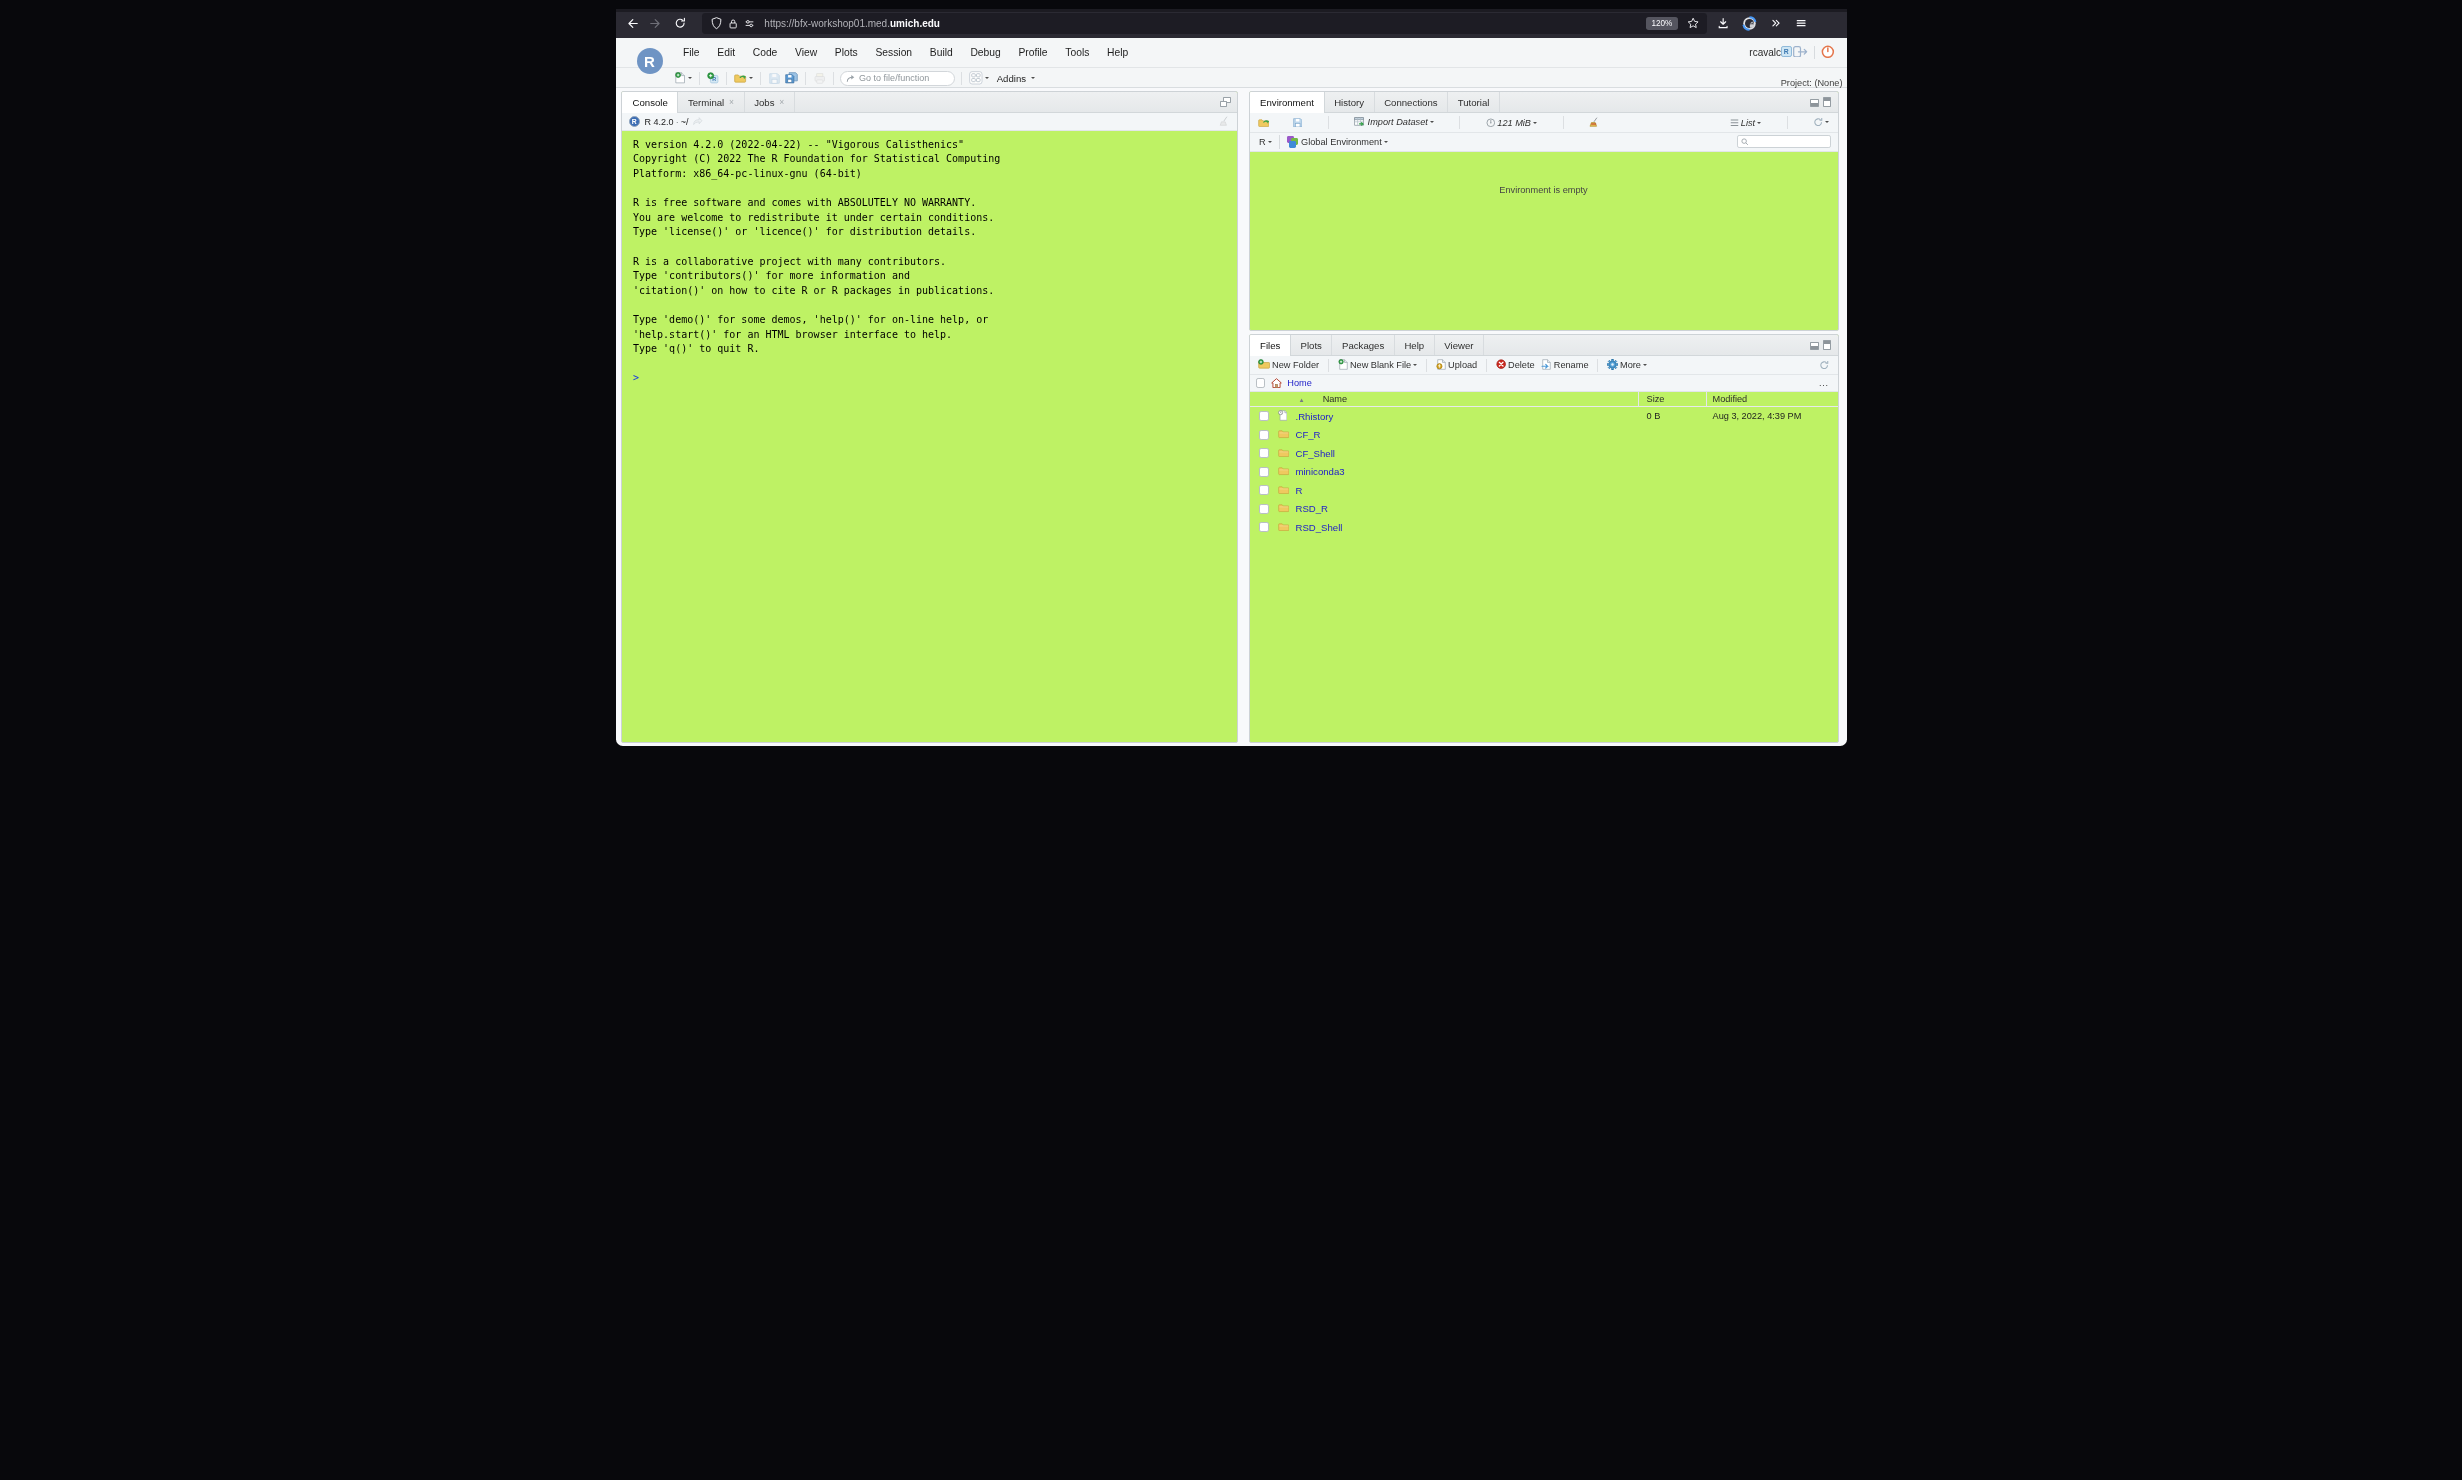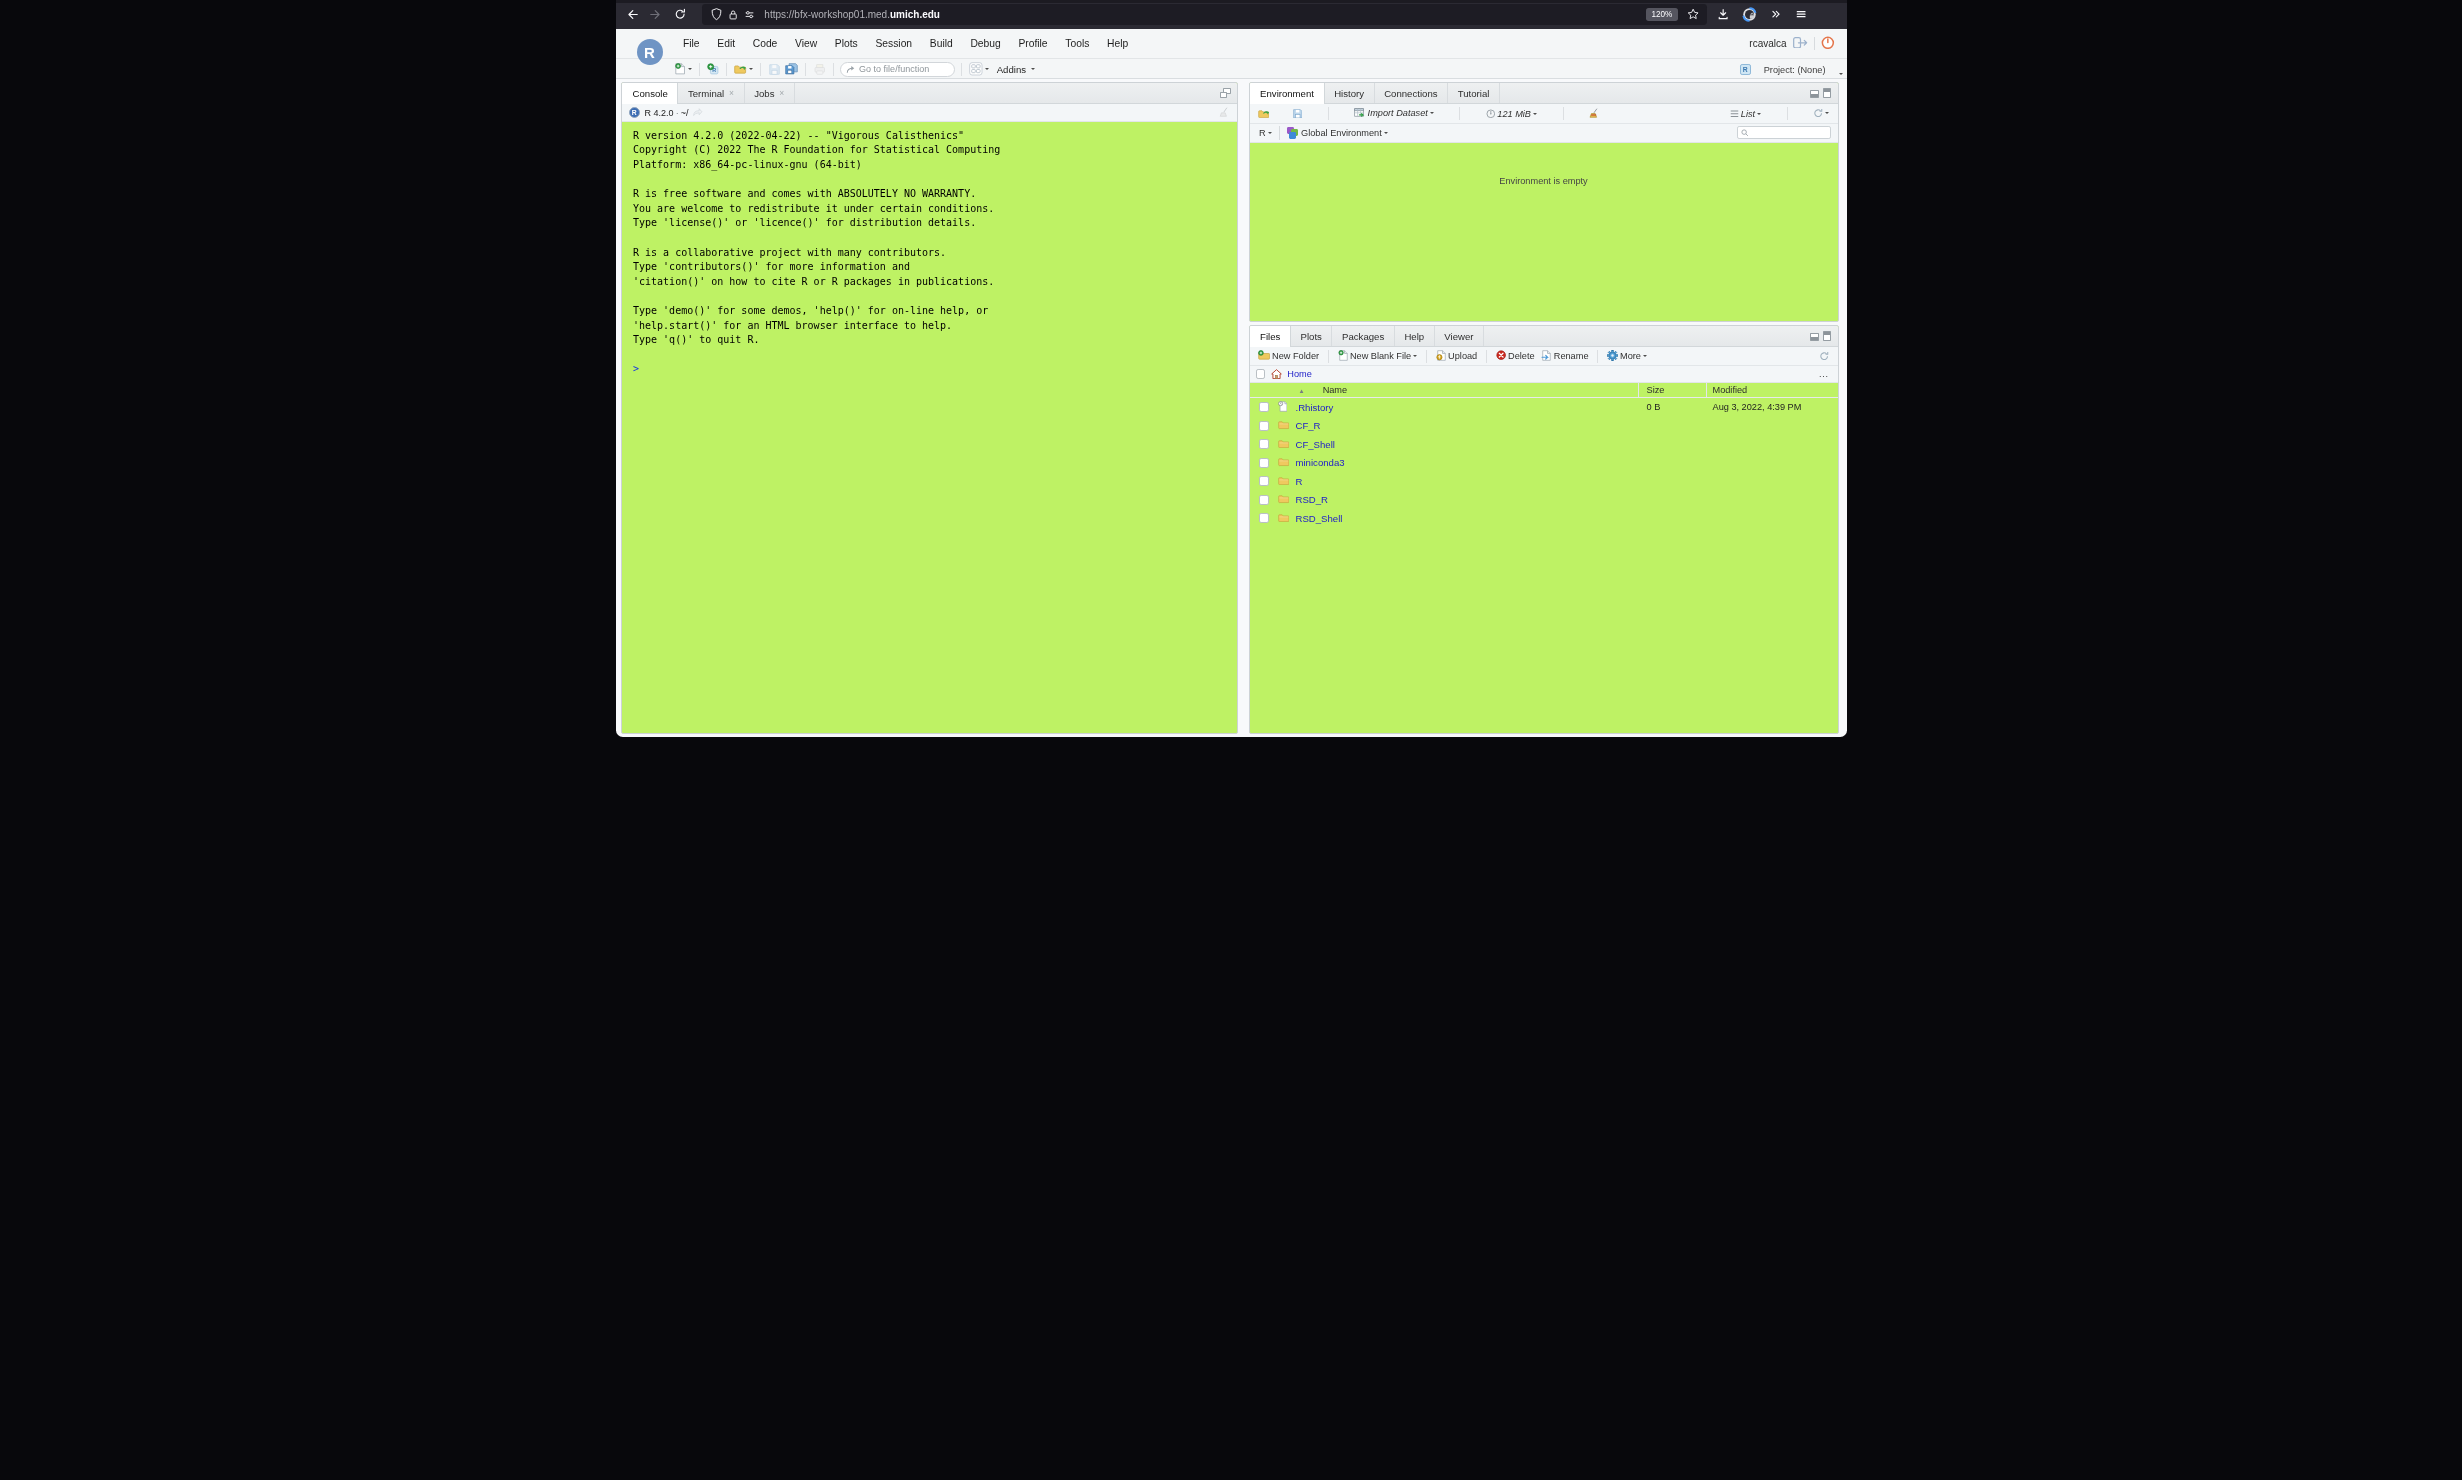--- a/index.html
+++ b/index.html
@@ -1,18 +1,18 @@
 <!DOCTYPE html>
 <html style="font-size:11px"><head>
 <meta charset="utf-8">
 <style>
   * { margin:0; padding:0; box-sizing:border-box; }
   html,body { background:#08080c; }
   body { font-family:"Liberation Sans", sans-serif; }
-  .screen { position:relative; width:1231px; height:740px; margin:0 auto; background:#08080c; overflow:hidden; }
+  .screen { position:relative; width:1231px; height:740px; margin:9px auto; background:#08080c; overflow:hidden; }
 
   
   .chrome { position:absolute; top:0; left:0; width:100%; height:29px; background:#2b2a33; display:flex; align-items:center; }
   .chrome-strip { position:absolute; top:0; left:0; width:100%; height:2.7px; background:#1c1b22; }
   .nav-ico { width:20.5px; height:20.5px; display:flex; align-items:center; justify-content:center; border-radius:2.7px; flex:0 0 auto; }
   .nav-ico svg { display:block; }
   .urlbar { height:20.5px; margin-left:11px; flex:1 1 auto; max-width:1005px; background:#1d1c24; border-radius:3.4px; display:flex; align-items:center; padding:0 5.5px 0 6.8px; }
   .url-ico { width:16.4px; height:16.4px; display:flex; align-items:center; justify-content:center; flex:0 0 auto; }
   .url-text { margin-left:6.8px; font-size:10px; color:#b2b2b8; white-space:nowrap; flex:1 1 auto; overflow:hidden; }
   .url-text b { color:#fbfbfe; font-weight:600; }
@@ -32,21 +32,21 @@
   .vline { width:0.7px; height:13.7px; background:#d7dbde; }
 
   .toolbar-row { position:absolute; top:31px; left:0; width:100%; height:19px; border-bottom:0.7px solid #d9dde0; display:flex; align-items:center; padding:0 4px 0 57px; }
   .tbtn { display:flex; align-items:center; gap:2.1px; padding:1.4px 2.7px; border-radius:2.1px; }
   .vsep { width:0.7px; height:13px; background:#dcdfe2; margin:0 4.8px; }
   .caret { width:0; height:0; border-left:2.7px solid transparent; border-right:2.7px solid transparent; border-top:2.7px solid #4d4d4d; display:inline-block; }
   .goto-box { width:115px; height:15px; background:#fff; border:0.7px solid #d2d6da; border-radius:7.5px; display:flex; align-items:center; padding:0 5.5px; margin:0 1.4px; }
   .goto-box input { border:none; outline:none; background:transparent; font-size:9px; color:#555; width:82px; margin-left:4.1px; font-family:"Liberation Sans",sans-serif; }
   .goto-box input::placeholder { color:#8f969b; }
   .addins-label { font-size:9.6px; color:#1e1e1e; margin:0 2.7px; }
-  .project-cluster { margin-left:auto; display:flex; align-items:flex-end; gap:13px; }
+  .project-cluster { margin-left:auto; display:flex; align-items:flex-start; gap:21px;flex-direction:column; }
   .project-label { font-size:9.2px; color:#404040; }
   .rcube { width:11px; height:11px; background:#cfe6f4; border:0.7px solid #8fb9d9; border-radius:2.1px; color:#3c78b0; font-size:6.8px; font-weight:bold; display:flex; align-items:center; justify-content:center; }
 
   
   .pane { position:absolute; background:#bef264; border:0.7px solid #cdd2d6; border-radius:2.1px; overflow:hidden; }
   .pane-console { left:5.5px; top:53px; width:617px; height:652px; }
   .pane-env     { left:633px; top:53px; width:590px; height:240px; }
   .pane-files   { left:633px; top:296px; width:590px; height:409px; }
 
   .tabbar { height:21px; display:flex; align-items:stretch; background:linear-gradient(#eef0f1,#e5e8ea); border-bottom:0.7px solid #d2d7da; position:relative; }

